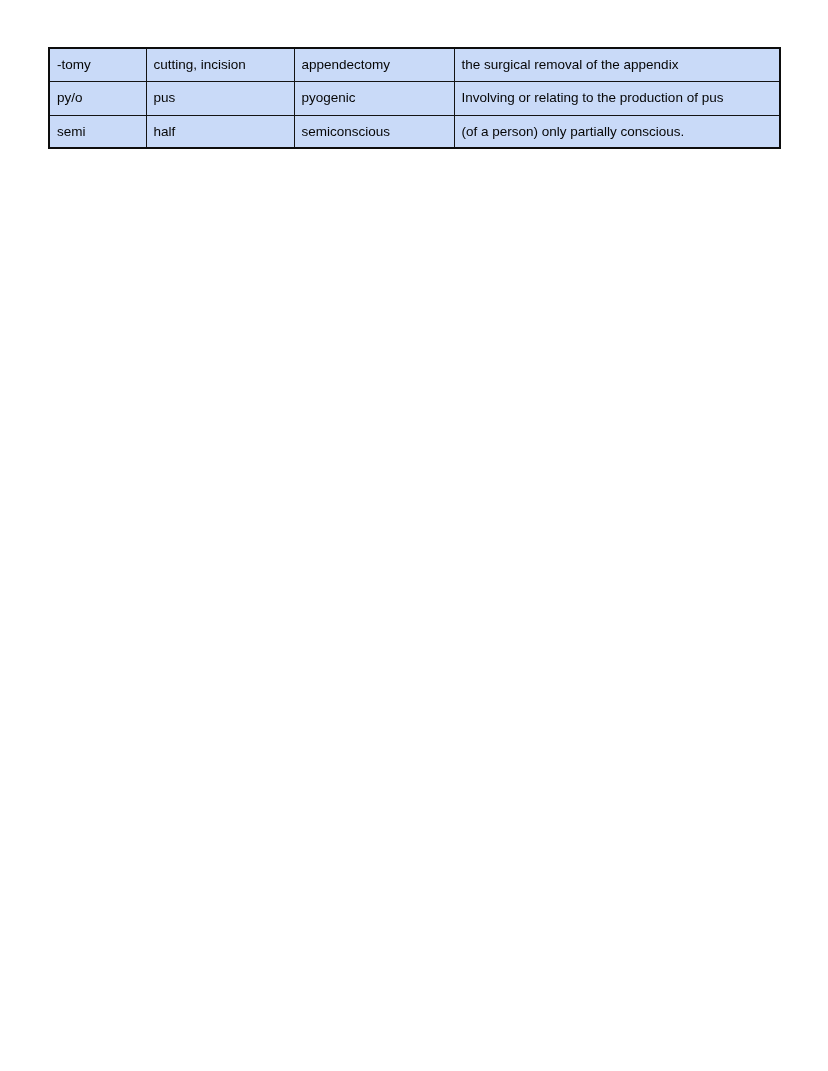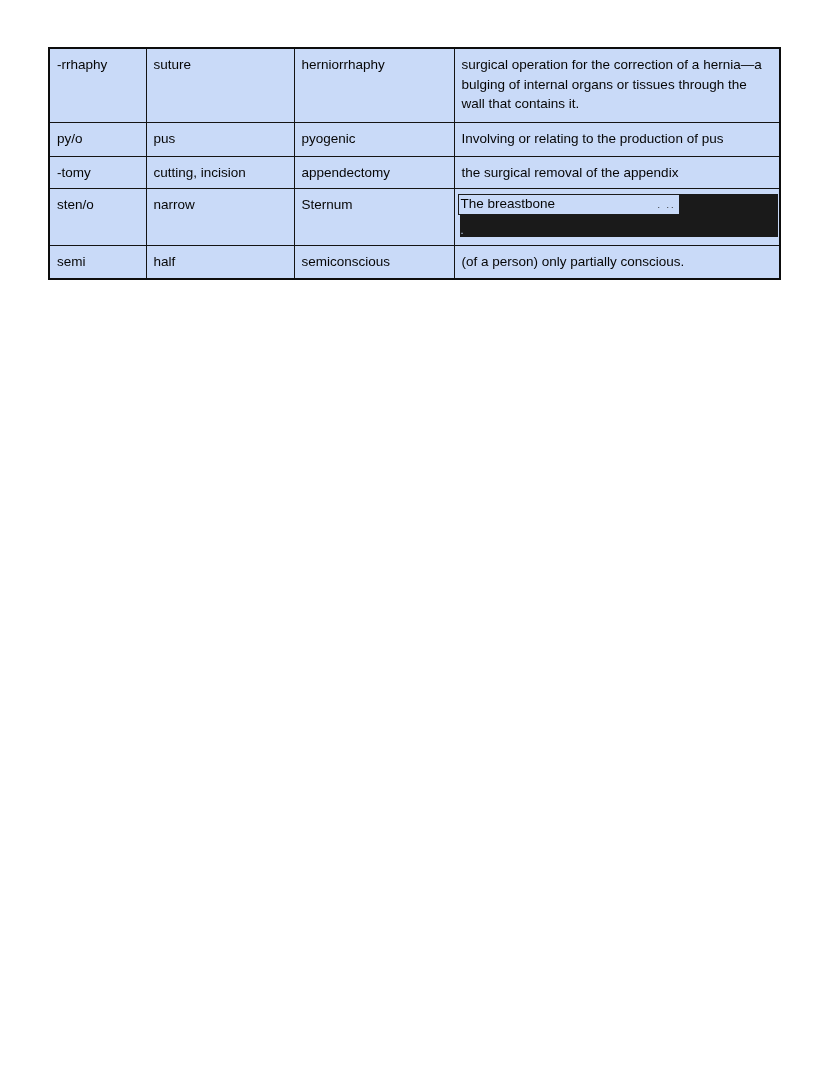--- a/index.html
+++ b/index.html
@@ -89,56 +89,31 @@
 
 <div class="page">
   <table class="vocab">
     <colgroup>
       <col style="width:97px">
       <col style="width:148px">
       <col style="width:160px">
       <col style="width:326px">
     </colgroup>
     <tbody>
-      <tr style="height:74px">
-        <td>-rrhaphy</td>
-        <td>suture</td>
-        <td>herniorrhaphy</td>
-        <td>surgical operation for the correction of a hernia—a bulging of internal organs or tissues through the wall that contains it.</td>
+      <tr style="height:31px">
+        <td>-tomy</td>
+        <td>cutting, incision</td>
+        <td>appendectomy</td>
+        <td>the surgical removal of the appendix</td>
       </tr>
       <tr style="height:34px">
         <td>py/o</td>
         <td>pus</td>
         <td>pyogenic</td>
         <td>Involving or relating to the production of pus</td>
-      </tr>
-      <tr style="height:31px">
-        <td>-tomy</td>
-        <td>cutting, incision</td>
-        <td>appendectomy</td>
-        <td>the surgical removal of the appendix</td>
-      </tr>
-      <tr style="height:57px">
-        <td>sten/o</td>
-        <td>narrow</td>
-        <td>Sternum</td>
-        <td>
-          <div class="redact">
-            <div class="redact-line1">
-              <span class="redact-box">
-                <span>The breastbone</span>
-                <span class="redact-dots">. ..</span>
-              </span>
-              <span class="redact-block1"></span>
-            </div>
-            <div class="redact-line2">
-              <span class="redact-line2-dot">.</span>
-            </div>
-          </div>
-        </td>
       </tr>
       <tr style="height:33px">
         <td>semi</td>
         <td>half</td>
         <td>semiconscious</td>
         <td>(of a person) only partially conscious.</td>
       </tr>
     </tbody>
   </table>
 </div>

